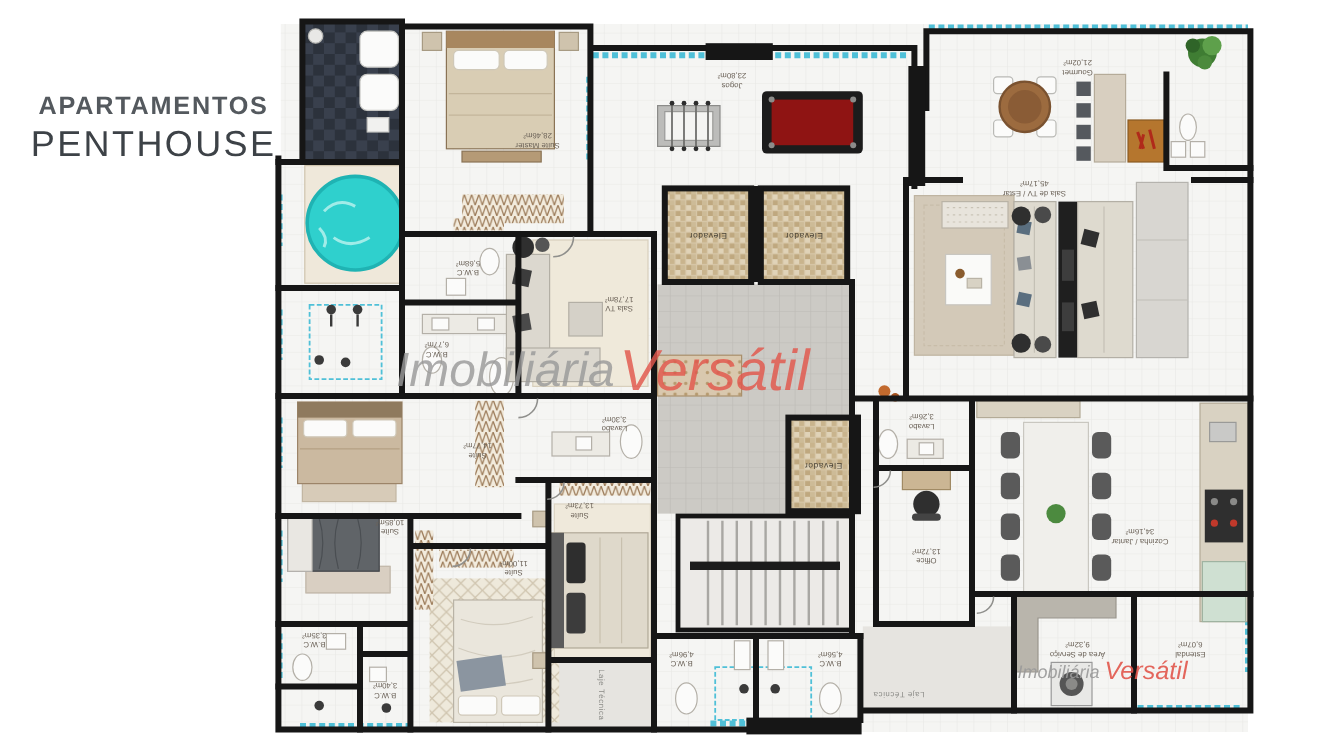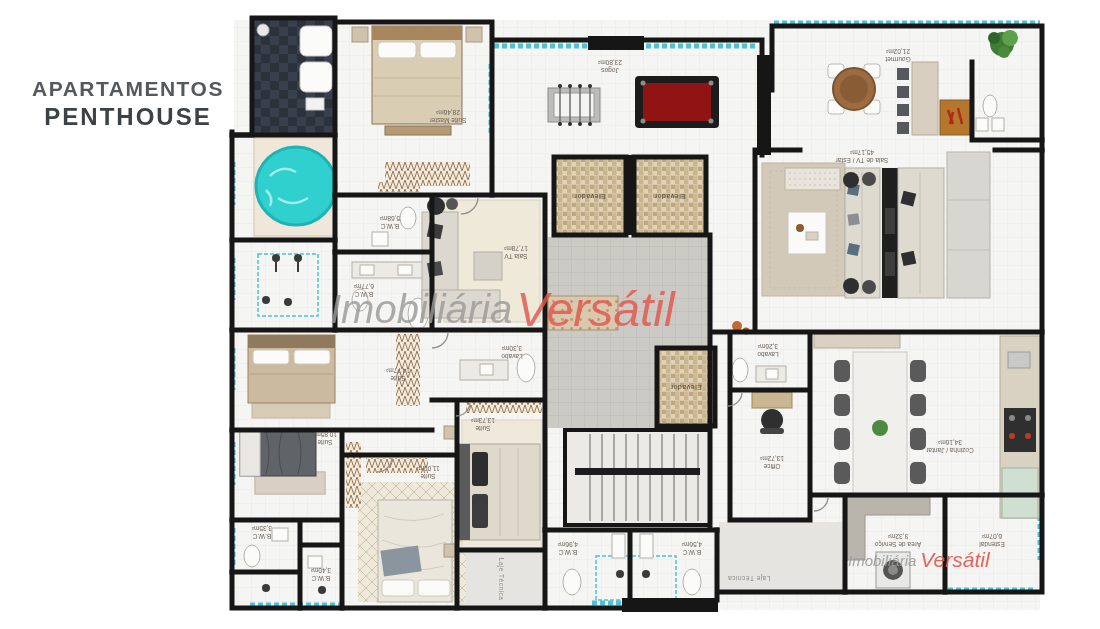--- a/index.html
+++ b/index.html
@@ -1,21 +1,21 @@
 <!DOCTYPE html>
 <html><head>
 <meta charset="utf-8">
 <style>
   html,body{margin:0;padding:0;background:#ffffff;}
   .stage{position:relative;width:1100px;height:629px;background:#ffffff;overflow:hidden;
          font-family:"Liberation Sans",sans-serif;}
   .plan-svg{position:absolute;left:0;top:0;}
   .title{position:absolute;left:18px;top:76px;width:220px;text-align:center;line-height:1.25;}
   .title .t1{display:block;font-size:21px;font-weight:600;letter-spacing:1.5px;color:#54595e;}
-  .title .t2{display:block;font-size:24px;font-weight:700;letter-spacing:2px;color:#3d4247;}
+  .title .t2{display:block;font-size:30px;font-weight:400;letter-spacing:2px;color:#3d4247;}
   .rlabel{position:absolute;transform:translate(-50%,-50%) rotate(180deg);
           text-align:center;color:#6b6258;font-size:6.5px;line-height:1.25;white-space:nowrap;}
   .rlabel span{display:block;}
   .elv{position:absolute;transform:translate(-50%,-50%) rotate(180deg);
        font-size:7px;color:#4a4438;letter-spacing:.5px;}
   .laje{position:absolute;font-size:6.5px;color:#8a8a86;letter-spacing:.5px;white-space:nowrap;}
   .laje.v{transform:translate(-50%,-50%) rotate(90deg);}
   .laje.h{transform:translate(-50%,-50%) rotate(180deg);}
   .wm{position:absolute;display:flex;align-items:center;gap:4px;pointer-events:none;}
   .wm .pre{font-style:italic;color:#9a9a9a;}

